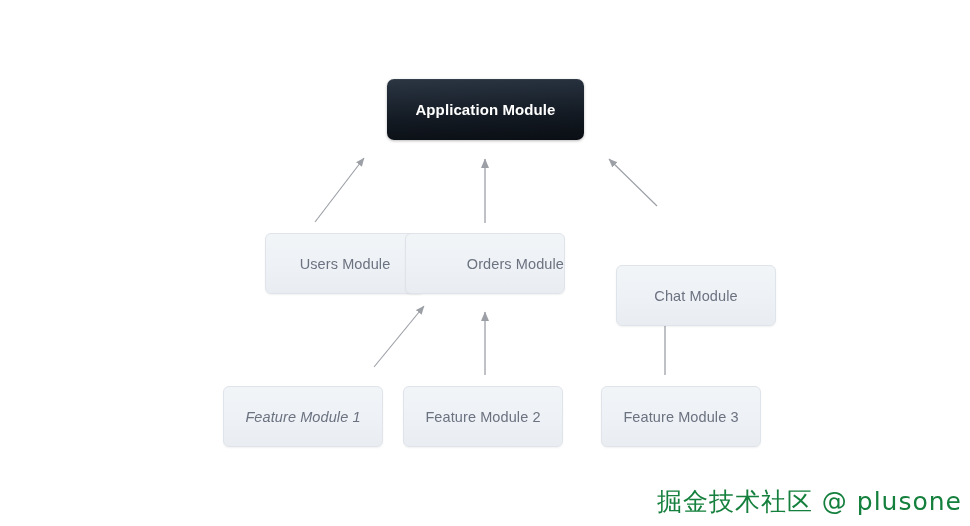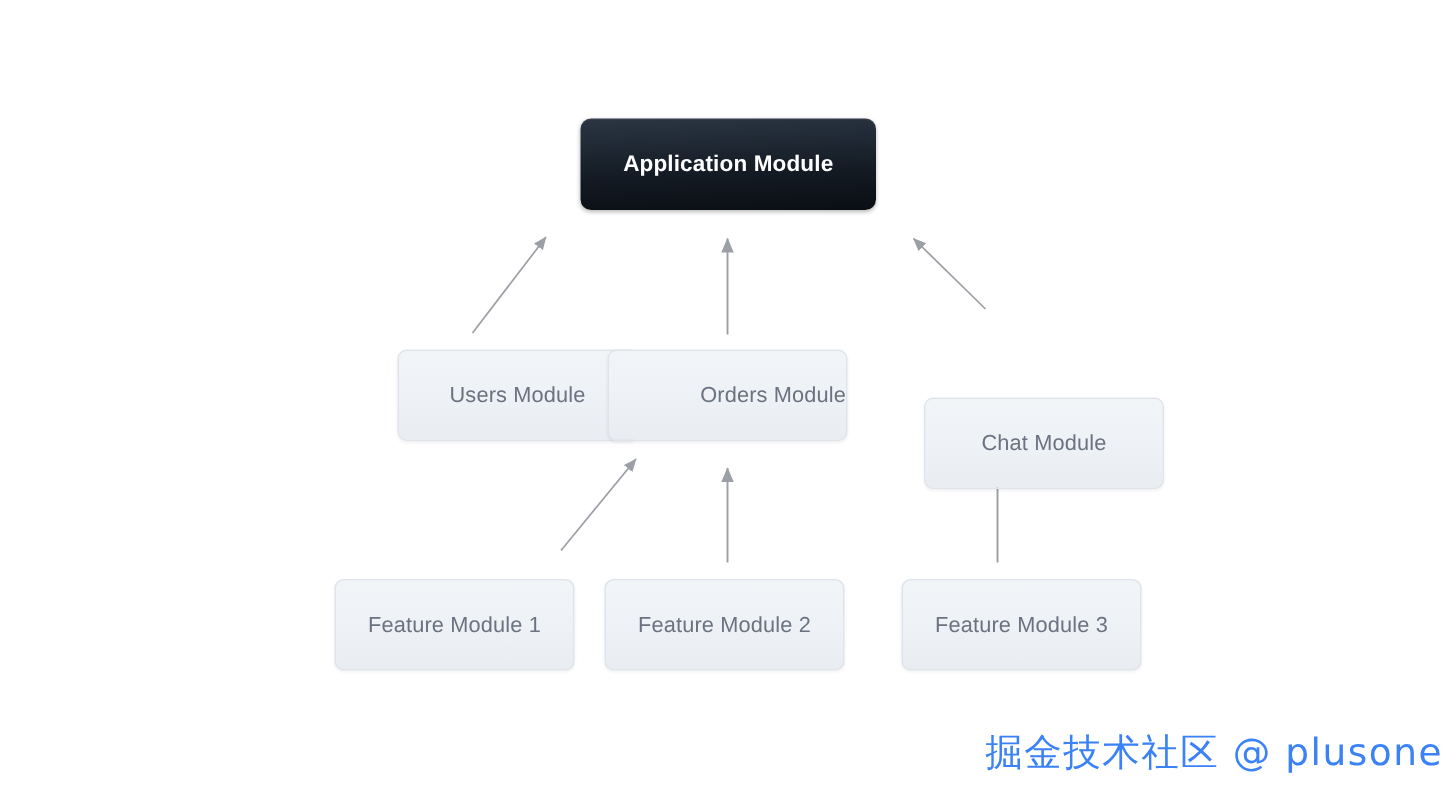--- a/index.html
+++ b/index.html
@@ -48,38 +48,38 @@
     background: linear-gradient(180deg, #f2f5f8 0%, #eef1f5 50%, #e9edf2 100%);
     border: 1px solid #dfe4ea;
     color: #6b7280;
     font-size: 14.5px;
     font-weight: normal;
     box-shadow: 0 1px 2px rgba(16,24,40,0.06);
   }
   .r2-c1 { left: 225px; top: 233px; margin-left: 40px; }
   .r2-c2 { left: 405px; top: 233px; justify-content: flex-end; }
   .r2-c3 { left: 616px; top: 233px; margin-top: 32px; }
-  .r3-c1 { left: 223px; top: 386px; }
+  .r3-c1 { left: 223px; top: 386px; font-style: italic; }
   .r3-c2 { left: 403px; top: 386px; align-items: center; }
   .r3-c3 { left: 601px; top: 386px; }
 
   #arrow-layer {
     position: absolute;
     left: 0;
     top: 0;
     width: 970px;
     height: 526px;
     pointer-events: none;
   }
   .watermark {
     position: absolute;
     right: 8px;
     bottom: 8px;
     font-size: 25px;
-    color: #3b82f6;
+    color: #15803d;
     letter-spacing: 1px;
     white-space: nowrap;
     font-family: "DejaVu Sans", sans-serif;
   }
 </style>
 </head>
 <body>
 
 <div id="canvas">
 

